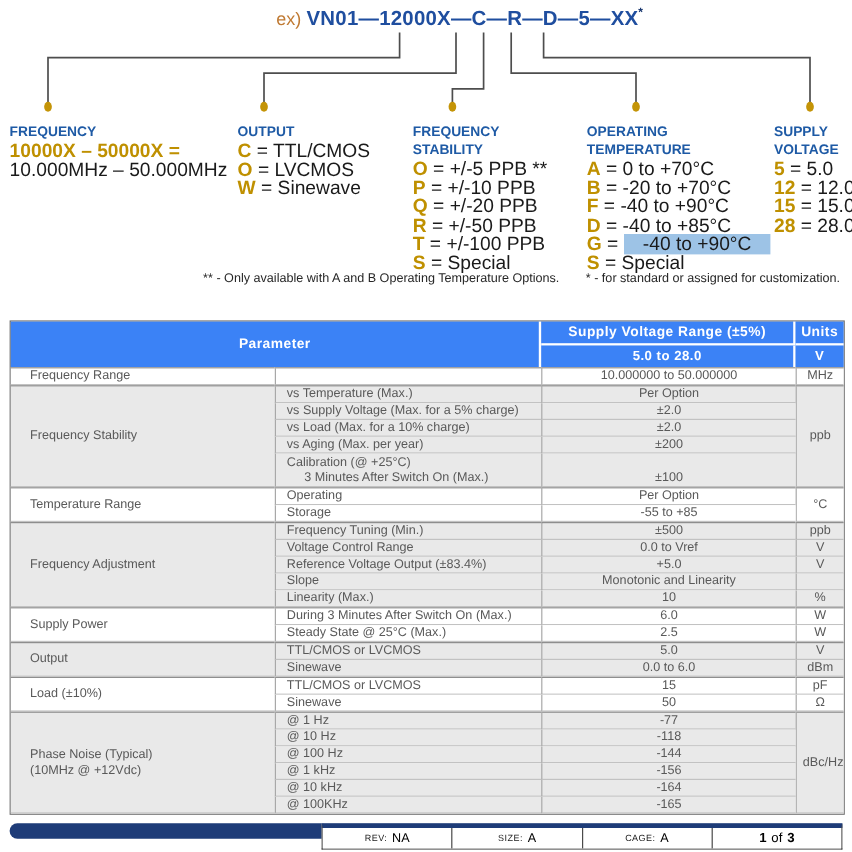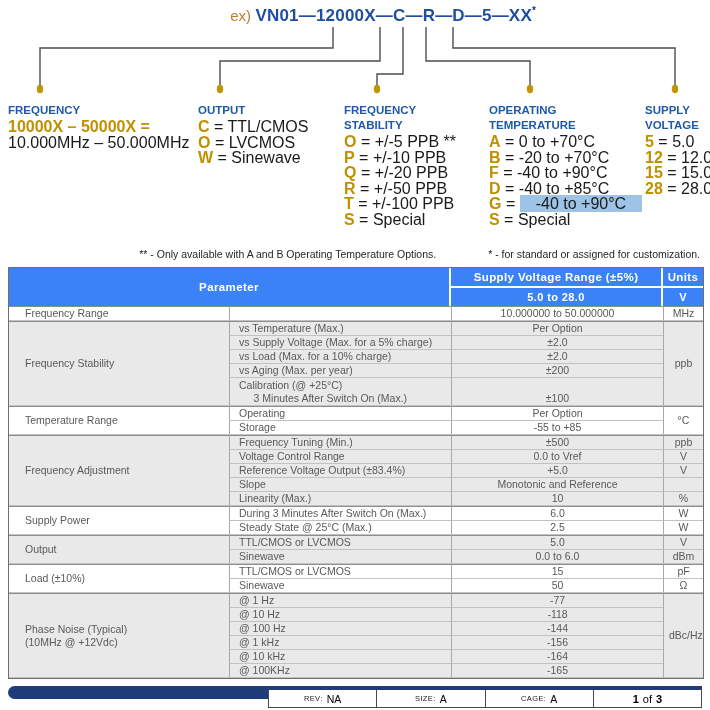--- a/index.html
+++ b/index.html
@@ -14,21 +14,21 @@
   .pn-star{font-size:10px;font-weight:bold;color:#17356e;vertical-align:top;line-height:10px;}
   
   .connector-svg{position:absolute;top:0;left:0;}
   
   .opt-col{position:absolute;top:103px;}
   .opt-heading{font-size:11.5px;font-weight:bold;color:#1e5aa5;line-height:15px;margin:0 0 1px 0;}
   .opt-item{font-size:16px;line-height:15.6px;color:#1a1a1a;white-space:nowrap;}
   .opt-code{color:#bf9000;font-weight:bold;}
   .hl{background:#9dc3e6;padding:0 16px;}
   
-  .footnotes{position:absolute;top:248px;left:0;right:10px;display:flex;justify-content:flex-end;gap:52px;font-size:10.5px;color:#262626;}
+  .footnotes{position:absolute;top:226px;left:0;right:10px;display:flex;justify-content:flex-end;gap:22px;font-size:10.5px;color:#262626;}
   
   .spec-table{
     position:absolute;top:267px;left:8px;width:694px;
     border-collapse:separate;border-spacing:0;table-layout:fixed;
     border:1px solid #6f6f6f;font-size:10.5px;color:#595959;
   }
   .spec-table th{
     background:#3b82f6;color:#ffffff;font-size:11.5px;font-weight:bold;
     letter-spacing:.4px;text-align:center;padding:2px 2px;height:14px;line-height:14px;margin-top:32px;
   }
@@ -205,21 +205,21 @@
         <td class="cell-val">0.0 to Vref</td>
         <td class="cell-unit">V</td>
       </tr>
       <tr class="shaded">
         <td class="cell-sub">Reference Voltage Output (±83.4%)</td>
         <td class="cell-val">+5.0</td>
         <td class="cell-unit">V</td>
       </tr>
       <tr class="shaded">
         <td class="cell-sub">Slope</td>
-        <td class="cell-val">Monotonic and Reference</td>
+        <td class="cell-val">Monotonic and Linearity</td>
         <td class="cell-unit"></td>
       </tr>
       <tr class="shaded">
         <td class="cell-sub">Linearity (Max.)</td>
         <td class="cell-val">10</td>
         <td class="cell-unit">%</td>
       </tr>
       <tr class="group-start">
         <td class="cell-group" rowspan="2">Supply Power</td>
         <td class="cell-sub">During 3 Minutes After Switch On (Max.)</td>

